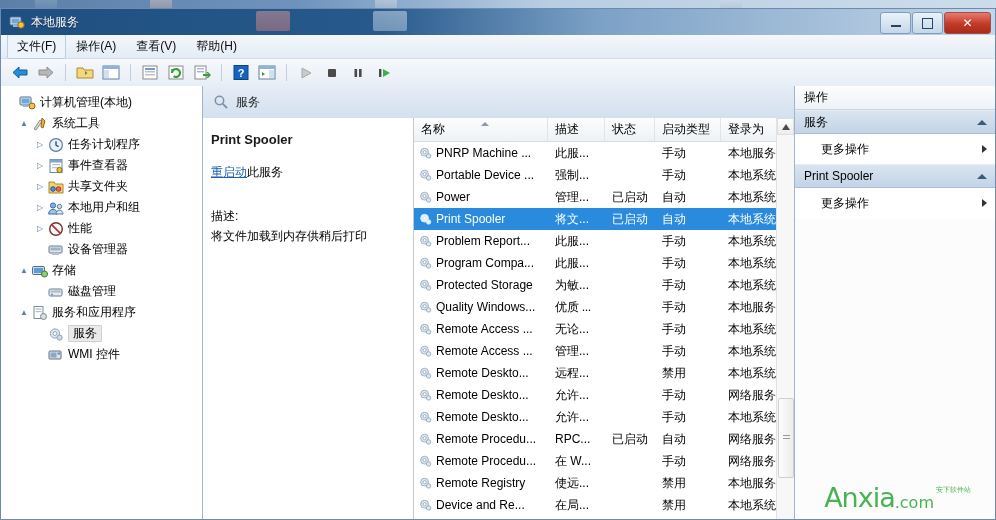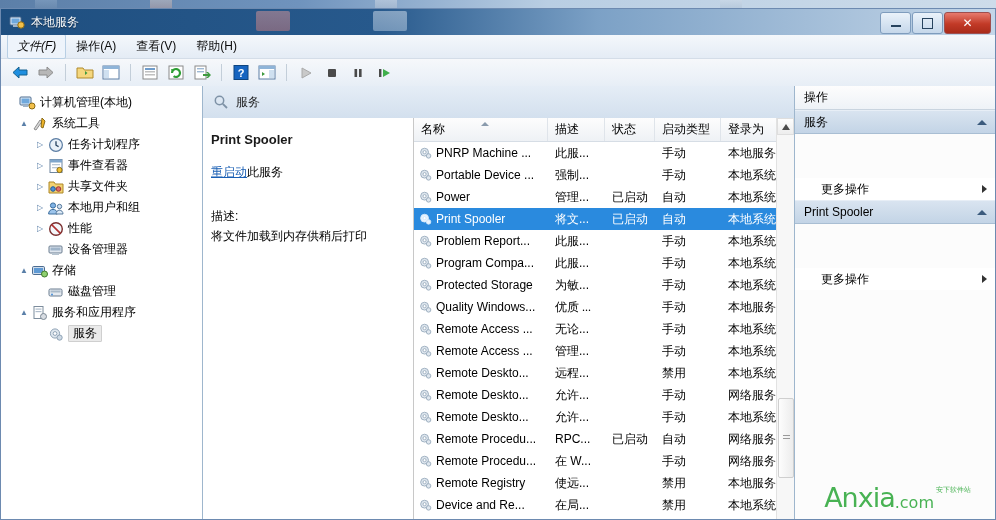--- a/index.html
+++ b/index.html
@@ -36,21 +36,21 @@
   .wbtn.close{width:45px;border:1px solid #9e4e4e;
         background:linear-gradient(to bottom,#e77a6d,#c23a27 55%,#a92b1a);
         color:#fff;font-weight:bold;font-size:12px;}
   .wb-min{display:block;width:10px;height:2px;background:#27435e;margin-top:6px;}
   .wb-max{display:block;width:9px;height:9px;border:1.5px solid #27435e;}
 
   
   .menubar{height:23px;background:linear-gradient(to bottom,#f4f7fb,#e4ecf5);
            border-bottom:1px solid #d4dde8;display:flex;align-items:center;padding-left:6px;}
   .mitem{padding:3px 9px;font-size:12px;color:#0a0a0a;border:1px solid transparent;border-radius:2px;}
-  .mitem.active{background:#eef4fb;border:1px solid #b8cfe4;font-style:italic;}
+  .mitem.active{background:#eef4fb;border:1px solid #b8cfe4;}
 
   
   .toolbar{height:27px;background:linear-gradient(to bottom,#f6f8fb,#e7eef6);
            border-bottom:1px solid #c8d4e0;display:flex;align-items:center;padding-left:7px;gap:2px;}
   .tbtn{width:24px;height:22px;display:flex;align-items:center;justify-content:center;border-radius:2px;}
   .tsep{width:1px;height:17px;background:#c3ced9;margin:0 5px;}
 
   
   .panes{position:absolute;left:0;top:77px;right:0;bottom:0;display:flex;}
   .pane-left{width:201px;background:#fff;border-right:1px solid #9eb6cd;position:relative;overflow:hidden;}
@@ -105,22 +105,22 @@
       repeating-linear-gradient(to bottom,#9a9a9a 0 1px,transparent 1px 3px);}
 
   
   .ahead{height:23px;background:linear-gradient(to bottom,#fdfdfd,#eef2f7);
          border-bottom:1px solid #c9d4df;display:flex;align-items:center;padding-left:9px;font-size:12px;}
   .agrp{height:22px;background:linear-gradient(to bottom,#d9e4f0,#c3d4e6);
         border-bottom:1px solid #a9bed3;border-top:1px solid #e7eef6;
         display:flex;align-items:center;padding:0 8px 0 9px;font-size:12px;justify-content:space-between;}
   .agrp .caret{width:0;height:0;border-left:5px solid transparent;border-right:5px solid transparent;
                border-bottom:5px solid #3b5b7d;}
-  .aitem{height:22px;display:flex;align-items:center;justify-content:space-between;
-         padding:0 8px 0 26px;font-size:12px;background:#fff;margin-top:44px;}
+  .aitem{height:30px;display:flex;align-items:center;justify-content:space-between;
+         padding:0 8px 0 26px;font-size:12px;background:#fff;}
   .aitem .rcaret{width:0;height:0;border-top:4px solid transparent;border-bottom:4px solid transparent;
                  border-left:5px solid #333;}
 
   
   .wm{position:absolute;right:24px;bottom:8px;display:flex;align-items:flex-end;opacity:.95;}
   .wm .a1{font-family:"DejaVu Sans",sans-serif;font-size:27px;color:#3faf4b;letter-spacing:-1px;line-height:26px;}
   .wm .a2{font-family:"DejaVu Sans",sans-serif;font-size:16px;color:#3faf4b;line-height:17px;}
   .wm .a3{font-size:7px;color:#3faf4b;margin-left:2px;line-height:9px;align-self:flex-start;}
 </style>
 </head>
@@ -374,20 +374,29 @@
           <div class="trow sel" style="padding-left:32px">
             <span class="twist"></span>
             <svg class="tico" viewBox="0 0 18 16">
               <circle cx="8" cy="7.5" r="4.6" fill="#dfe7ef" stroke="#8fa3b6"></circle>
               <circle cx="8" cy="7.5" r="1.9" fill="#fff" stroke="#8fa3b6"></circle>
               <circle cx="12.6" cy="11.6" r="2.6" fill="#cfdae5" stroke="#8fa3b6"></circle>
             </svg>
             <span class="tlab">服务</span>
           </div>
 
+          <div class="trow" style="padding-left:32px">
+            <span class="twist"></span>
+            <svg class="tico" viewBox="0 0 18 16">
+              <rect x="2" y="4" width="12" height="8" rx="1" fill="#dbe3ec" stroke="#5d7085"></rect>
+              <rect x="3.5" y="5.5" width="6" height="5" fill="#8ba7c4"></rect>
+              <rect x="10.5" y="5.5" width="2.5" height="2" fill="#6f8ba8"></rect>
+            </svg>
+            <span class="tlab">WMI 控件</span>
+          </div>
 
         </div>
       </div>
 
       <div class="pane-mid">
 
         <div class="mid-head">
           <svg class="mh-ico" viewBox="0 0 16 16">
             <circle cx="6.5" cy="6.5" r="4.2" fill="none" stroke="#7e92a6" stroke-width="1.5"></circle>
             <path d="M9.8 9.8 L14 14" stroke="#7e92a6" stroke-width="1.8"></path>

